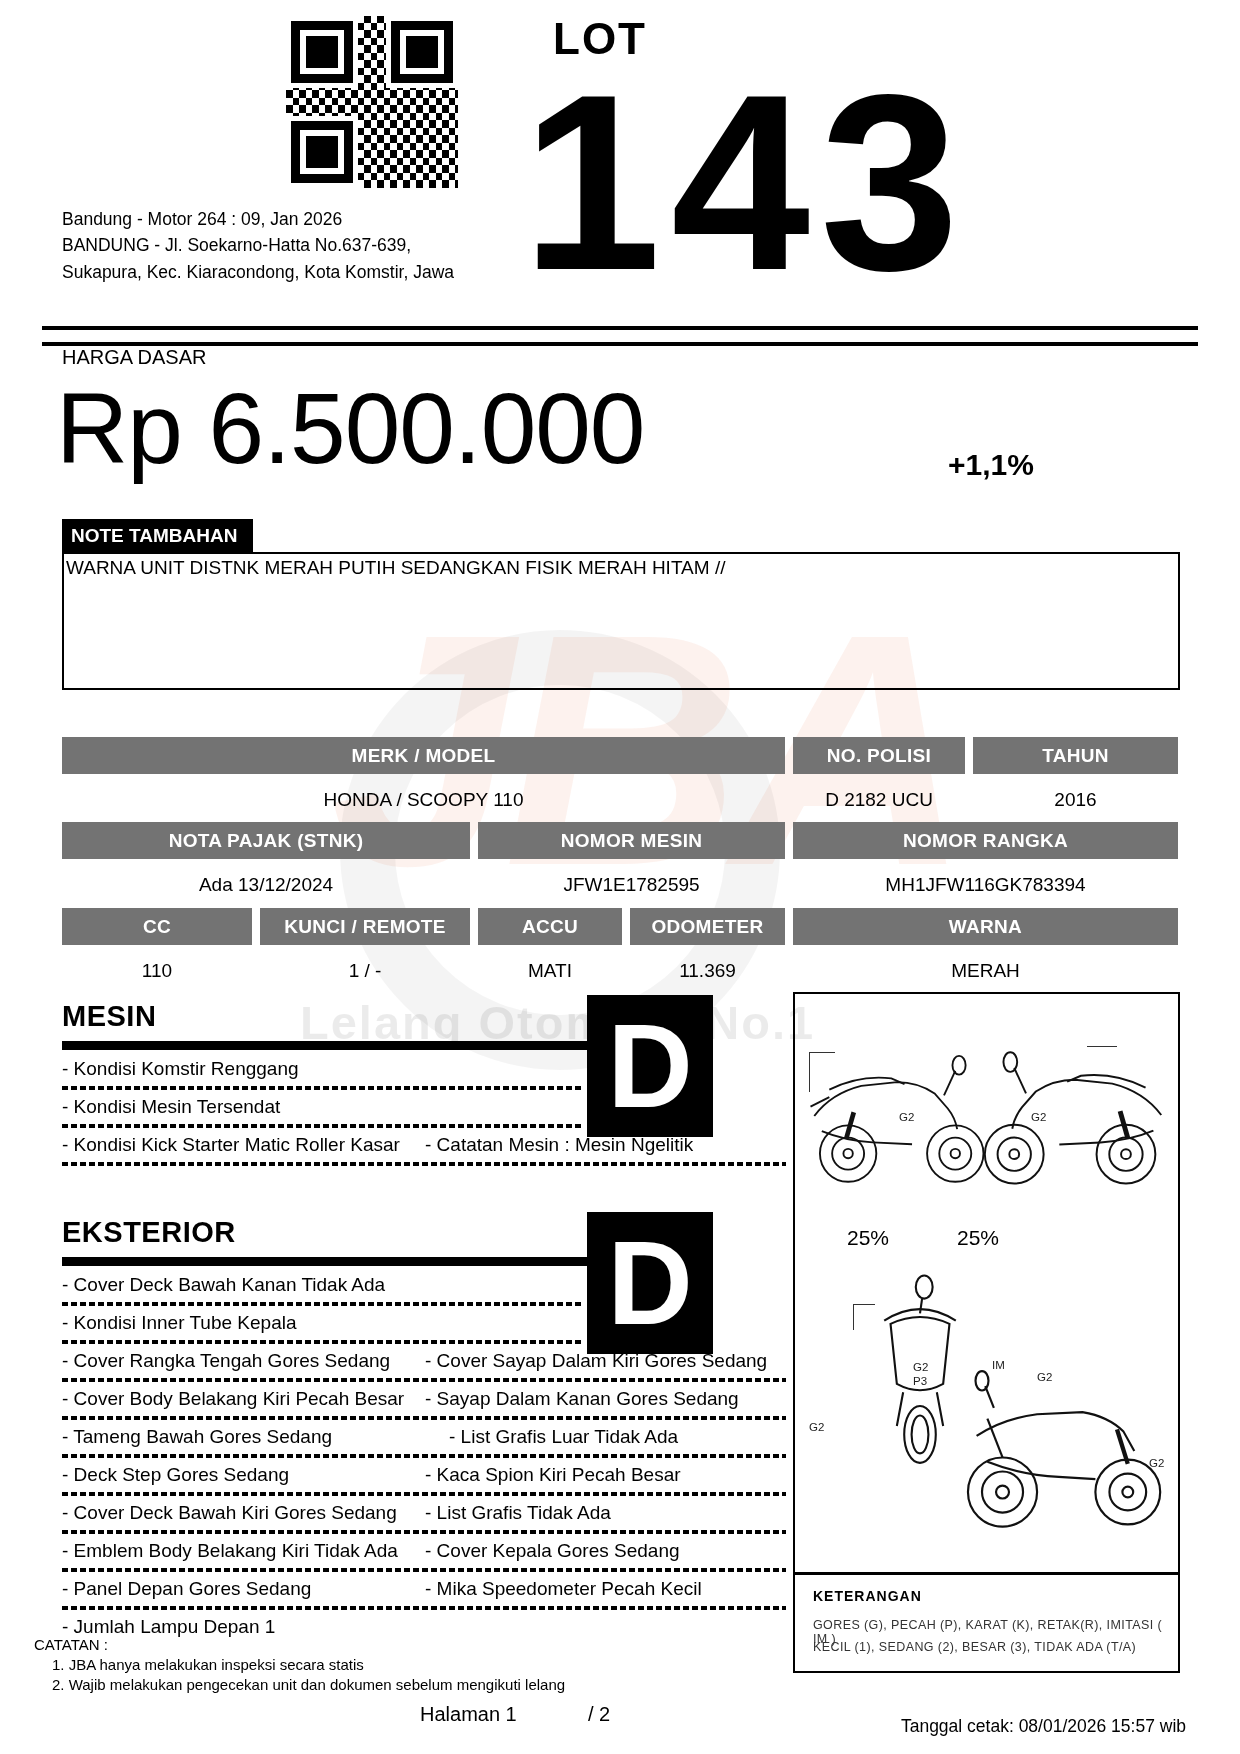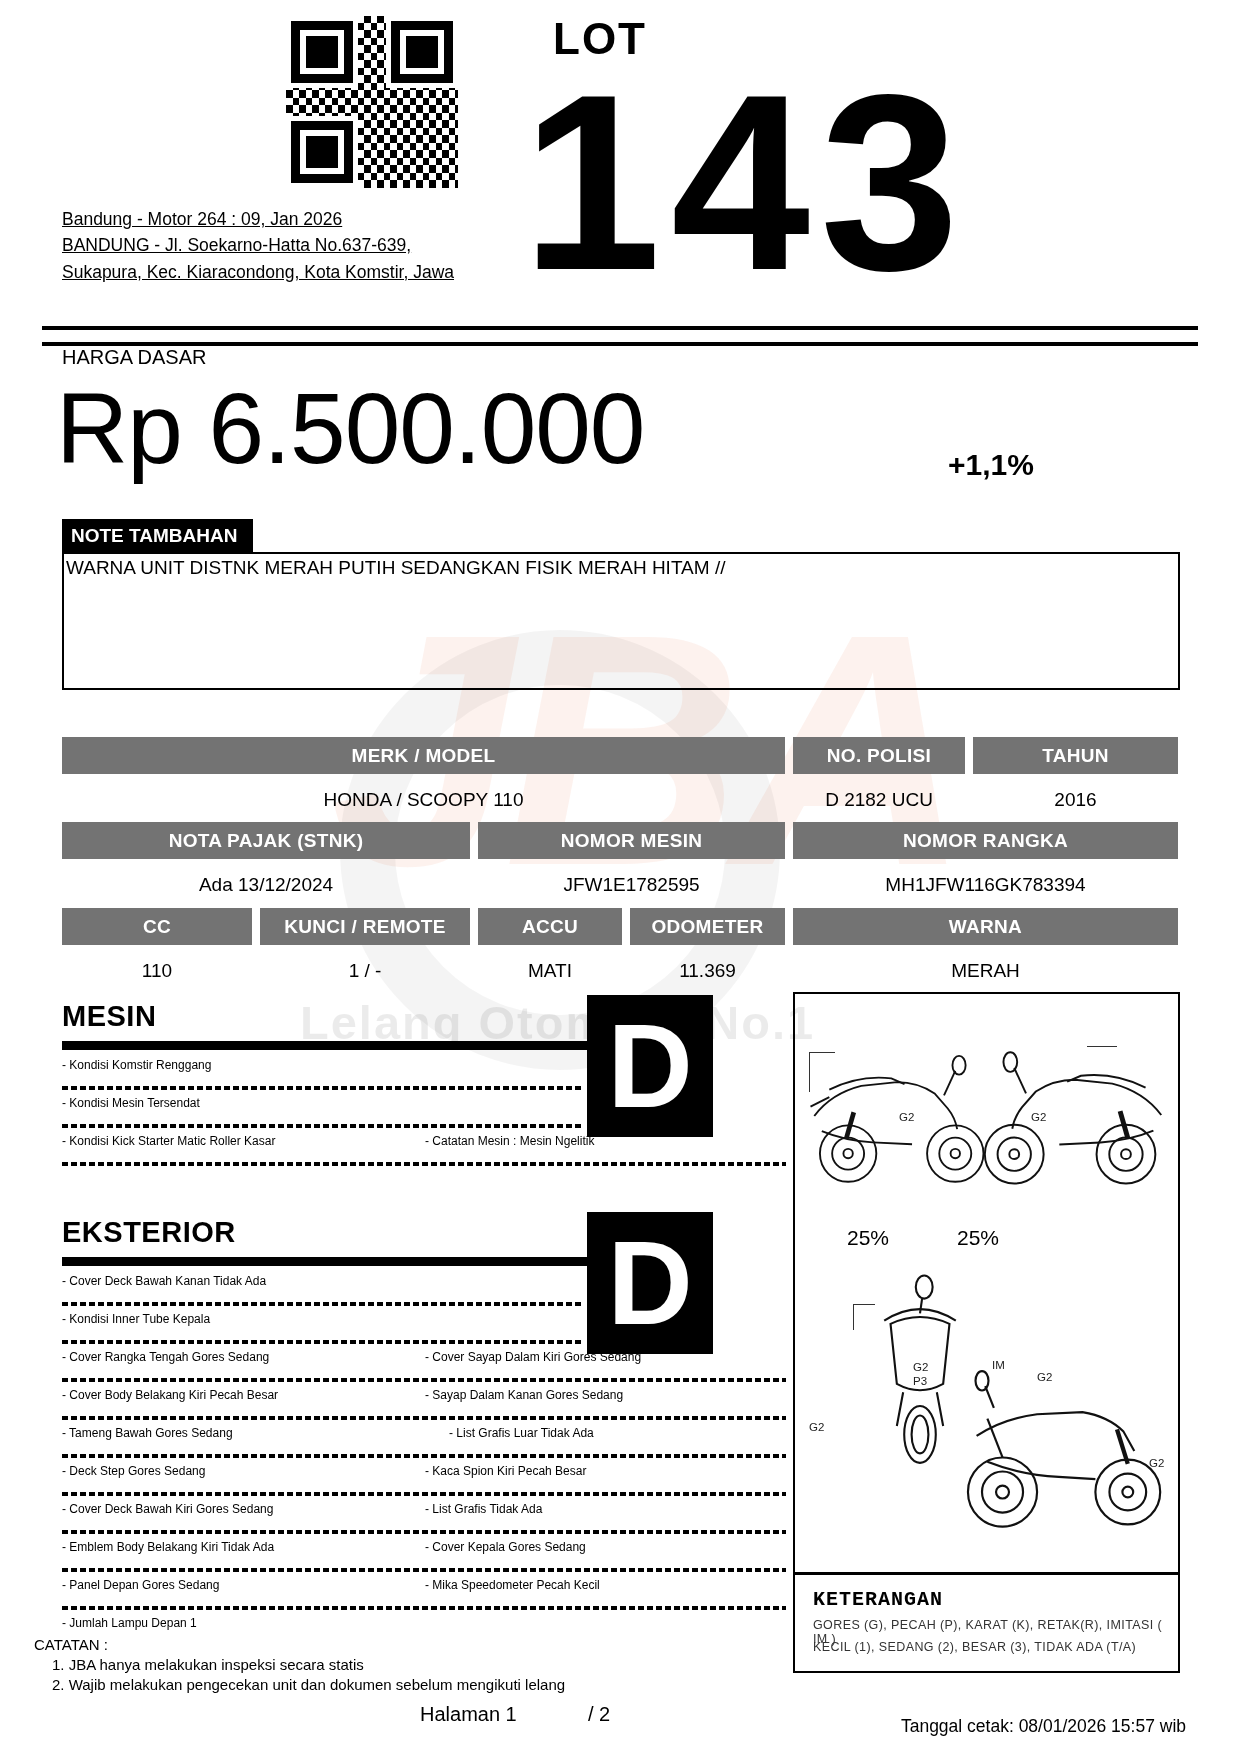--- a/index.html
+++ b/index.html
@@ -13,46 +13,46 @@
   
   .qr{width:172px;height:172px;background:
       repeating-linear-gradient(90deg,#000 0 7px,#fff 7px 13px),
       repeating-linear-gradient(0deg,#000 0 8px,#fff 8px 15px);
       background-blend-mode:difference;}
   .finder{position:absolute;width:44px;height:44px;border:9px solid #000;background:#fff;box-shadow:0 0 0 5px #fff;}
   .finder::after{content:"";position:absolute;inset:6px;background:#000;}
   
   .lot-label{font-size:44px;font-weight:bold;letter-spacing:2px;}
   .lot-number{font-size:250px;font-weight:bold;line-height:1;letter-spacing:10px;}
-  .addr{font-size:17.5px;line-height:1.5;text-decoration:underline;}
+  .addr{font-size:17.5px;line-height:1.5;}
   .rule2{height:12px;border-top:4px solid #000;border-bottom:4px solid #000;}
   
   .harga-label{font-size:20px;}
   .harga-value{font-size:100px;line-height:1;letter-spacing:-1px;}
   .harga-change{font-size:30px;font-weight:bold;}
   
   .black-tab{background:#000;color:#fff;font-weight:bold;font-size:19px;display:flex;align-items:center;padding-left:9px;}
   .note-box{border:2px solid #000;}
   .note-text{font-size:19px;}
   
   .hcell{background:#737373;color:#fff;font-weight:bold;font-size:19px;height:37px;
          display:flex;align-items:center;justify-content:center;letter-spacing:.3px;}
   .vcell{font-size:19px;height:40px;display:flex;align-items:center;justify-content:center;}
   
   .sec-title{font-size:29px;font-weight:bold;letter-spacing:.5px;}
   .sec-bar{height:9px;background:#000;}
-  .item{font-size:12px;}
+  .item{font-size:19px;}
   .dots{height:4px;background:repeating-linear-gradient(90deg,#000 0 6px,transparent 6px 9px);}
   .grade-box{width:126px;height:142px;background:#000;color:#fff;font-weight:bold;font-size:118px;
              display:flex;align-items:center;justify-content:center;line-height:1;}
   
   .panel{border:2px solid #000;background:transparent;}
   .pct{font-size:21px;}
   .tag{font-size:11.5px;color:#222;line-height:1.25;}
-  .ket-title{font-size:20px;font-weight:bold;letter-spacing:1px;font-family:Liberation Mono, monospace;}
+  .ket-title{font-size:14px;font-weight:bold;letter-spacing:1px;}
   .ket-line{font-size:12.5px;color:#333;letter-spacing:.4px;}
   .hline{background:#000;}
   .callout{background:#333;}
   
   .foot-sm{font-size:15px;}
   .foot-pg{font-size:20px;}
   .foot-print{font-size:17.5px;}
   svg{display:block;}
 </style>
 </head>

